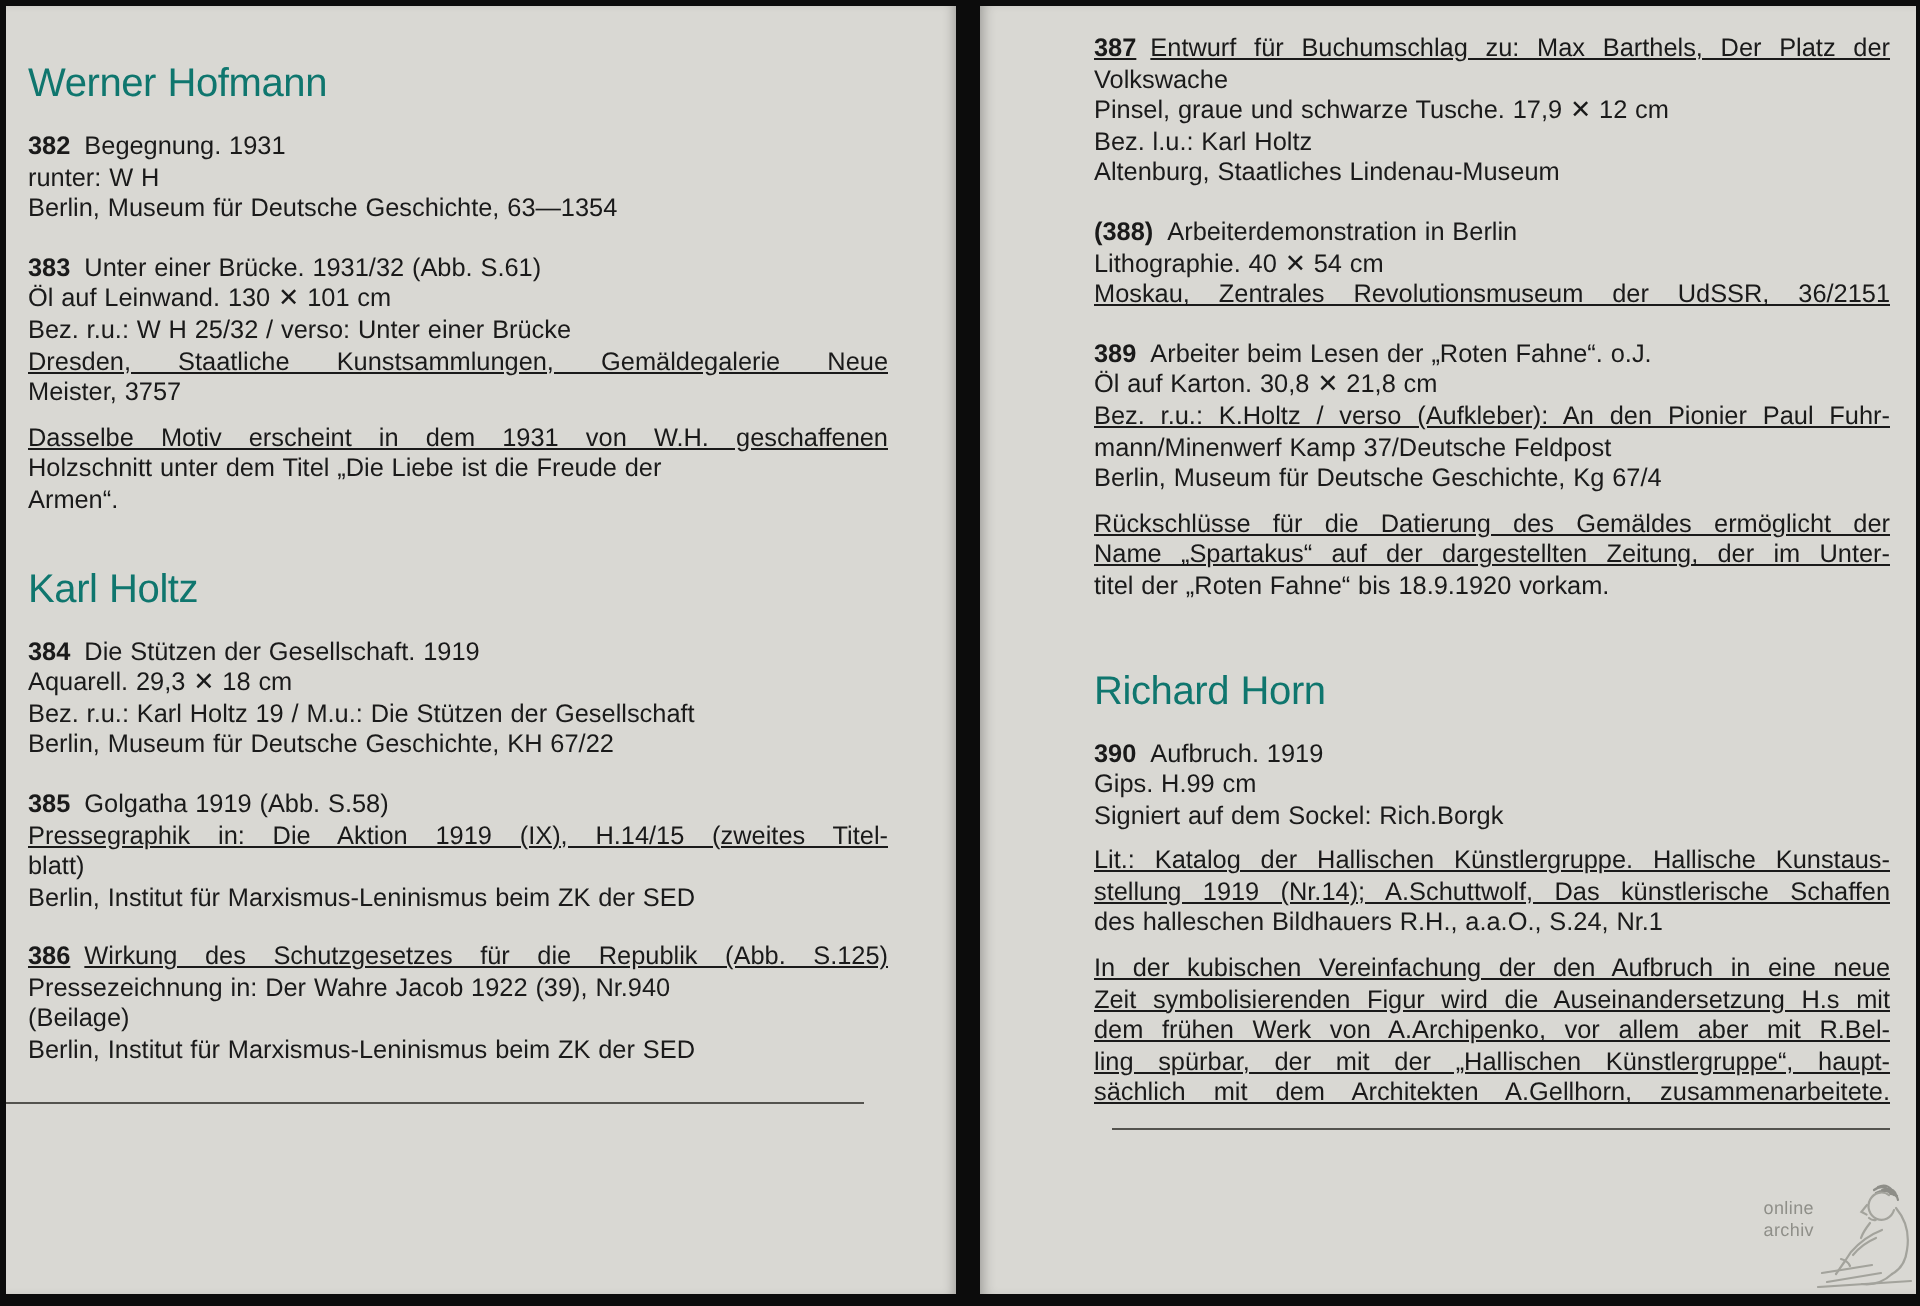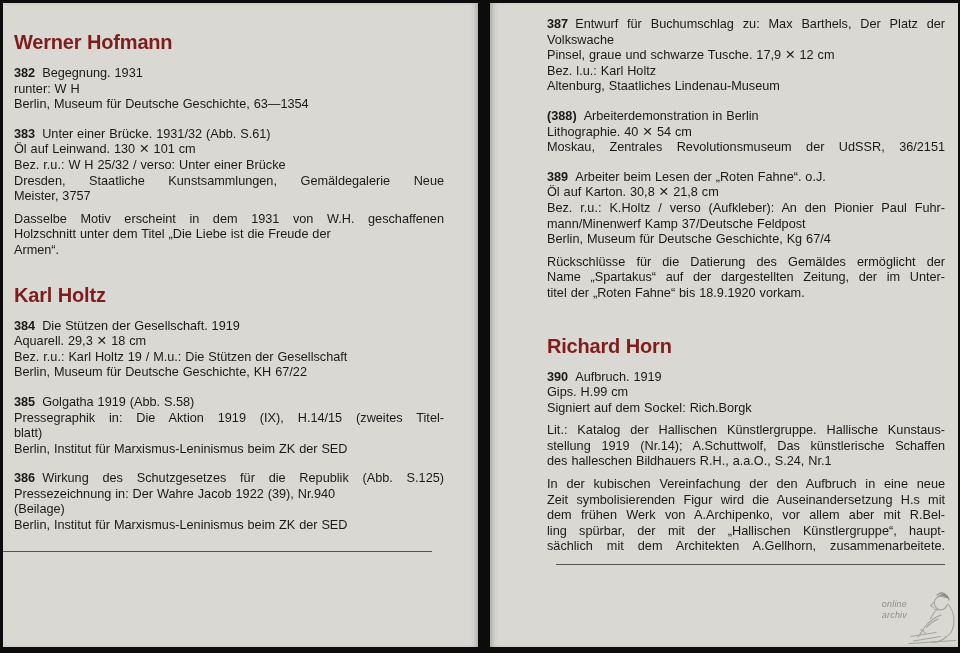--- a/index.html
+++ b/index.html
@@ -10,40 +10,40 @@
   }
   .page{
     background:#d9d8d3;height:644px;box-sizing:border-box;overflow:hidden;
     position:relative;font-size:12.7px;line-height:15.6px;color:#1a1a1a;
     word-spacing:0.4px;
   }
   .page-left{width:475px;padding:0 34px 0 11px;box-shadow:inset -4px 0 6px -3px rgba(0,0,0,.28);}
   .page-right{flex:1;padding:0 13px 0 57px;box-shadow:inset 5px 0 7px -4px rgba(0,0,0,.32);}
   .gutter{width:0;}
   .block-heading{
-    font-size:20px;line-height:24px;font-weight:bold;letter-spacing:-0.2px;
-    margin:24px 0 0 0;color:#7f1d1d;
+    font-size:20px;line-height:24px;font-weight:normal;letter-spacing:-0.2px;
+    margin:24px 0 0 0;color:#0f766e;
   }
   .page > .block-heading:first-child{margin-top:27px;}
   .page-right .block-heading{margin-top:32px;}
   .block-entry{margin-top:14px;}
   .block-heading + .block-entry{margin-top:12px;}
   .block-note{margin-top:7px;}
   .block-divider{margin-top:17px;height:0;border-top:1px solid #54534e;}
   .page-left .block-divider{margin-left:-11px;margin-right:12px;}
   .page-right .block-divider{margin-top:9px;margin-left:9px;margin-right:0;}
   .line{min-height:15.6px;white-space:nowrap;text-align:left;}
-  .line.stretch{white-space:normal;text-align:justify;text-align-last:justify;}
+  .line.stretch{white-space:normal;text-align:justify;text-align-last:justify;text-decoration:underline;}
   .num{font-weight:bold;margin-right:7px;}
   .watermark{
     position:absolute;right:2px;bottom:3px;display:flex;align-items:flex-start;
   }
   .wm-text{
     font-size:9px;line-height:11px;color:#8f8f89;text-align:right;
-    margin-top:9px;margin-right:1px;letter-spacing:0.2px;font-style:italic;
+    margin-top:9px;margin-right:1px;letter-spacing:0.2px;
   }
   .wm-fig{display:block;}
 </style>
 </head>
 <body>
 
 <div class="scan">
   <div class="page page-left" id="pageL">
       <h2 class="block-heading">Werner Hofmann</h2>
       <div class="block-entry">

